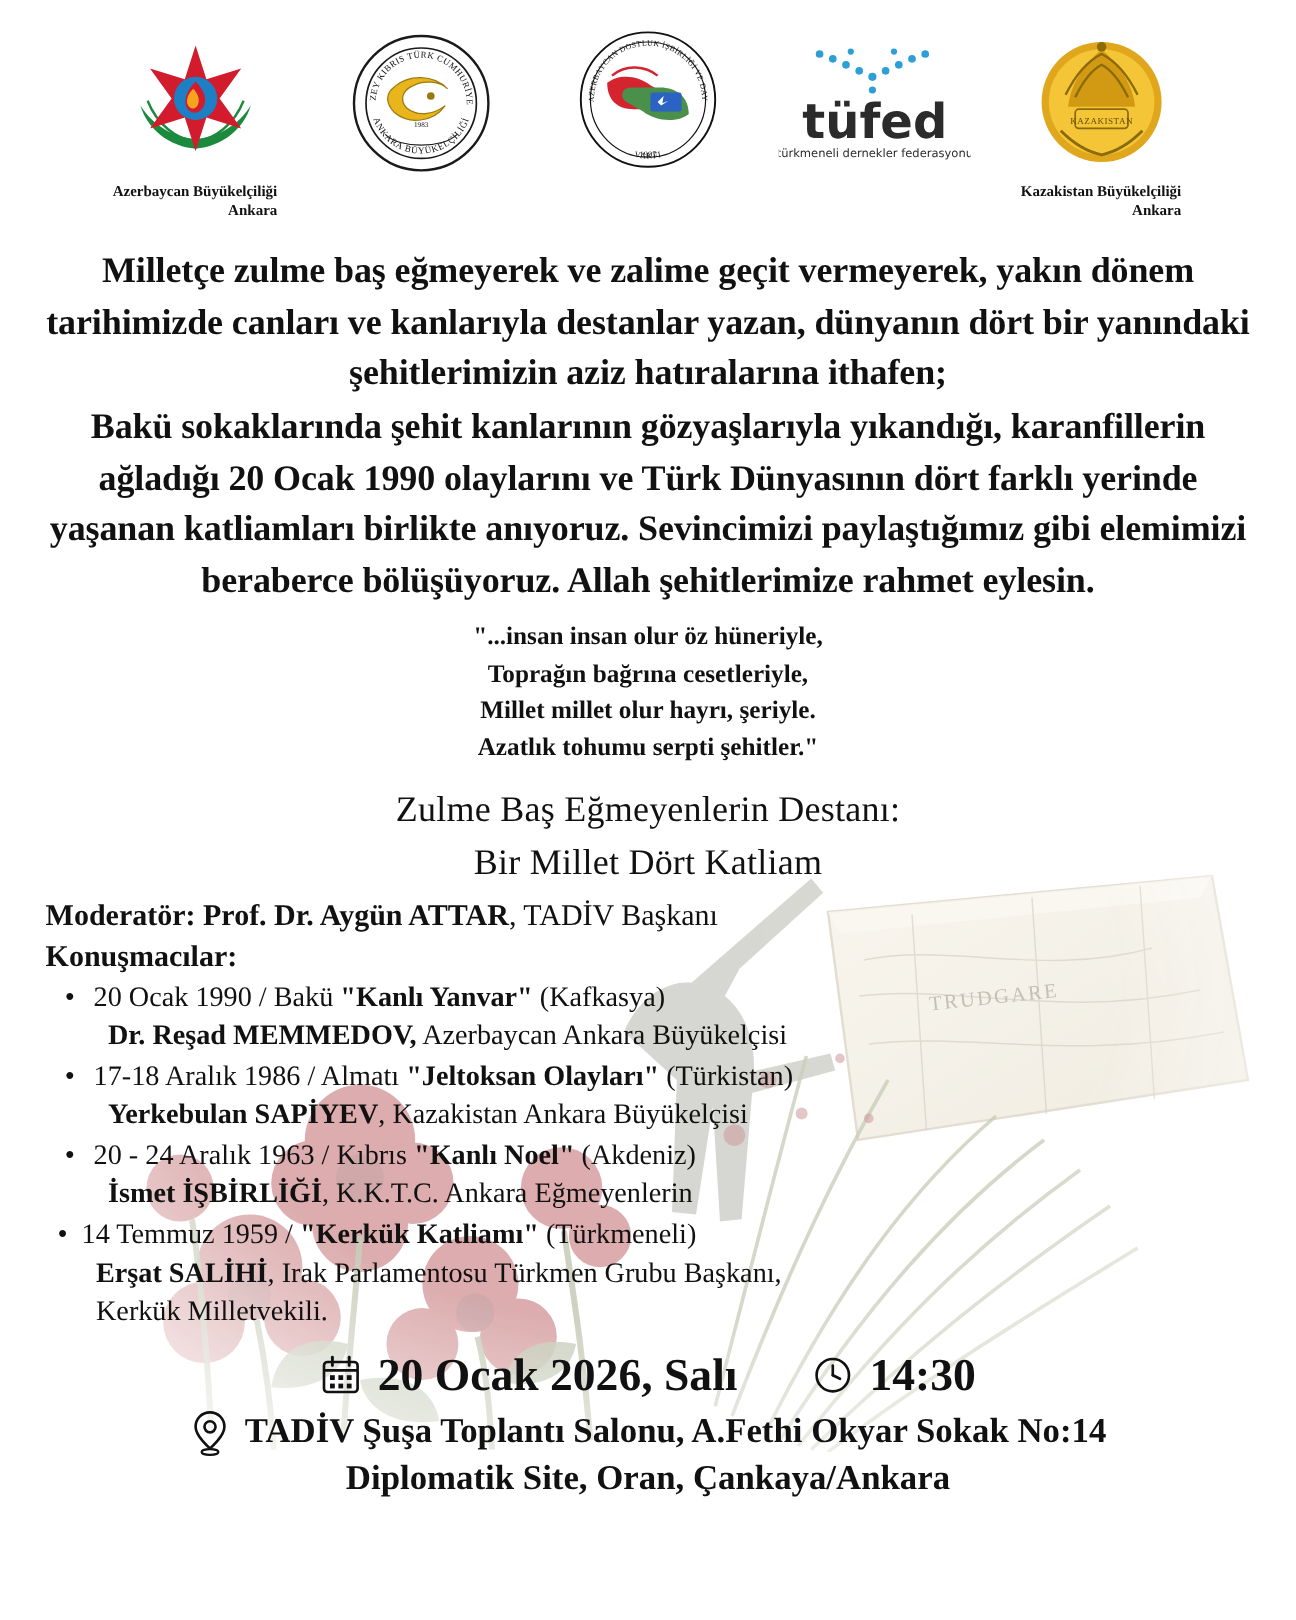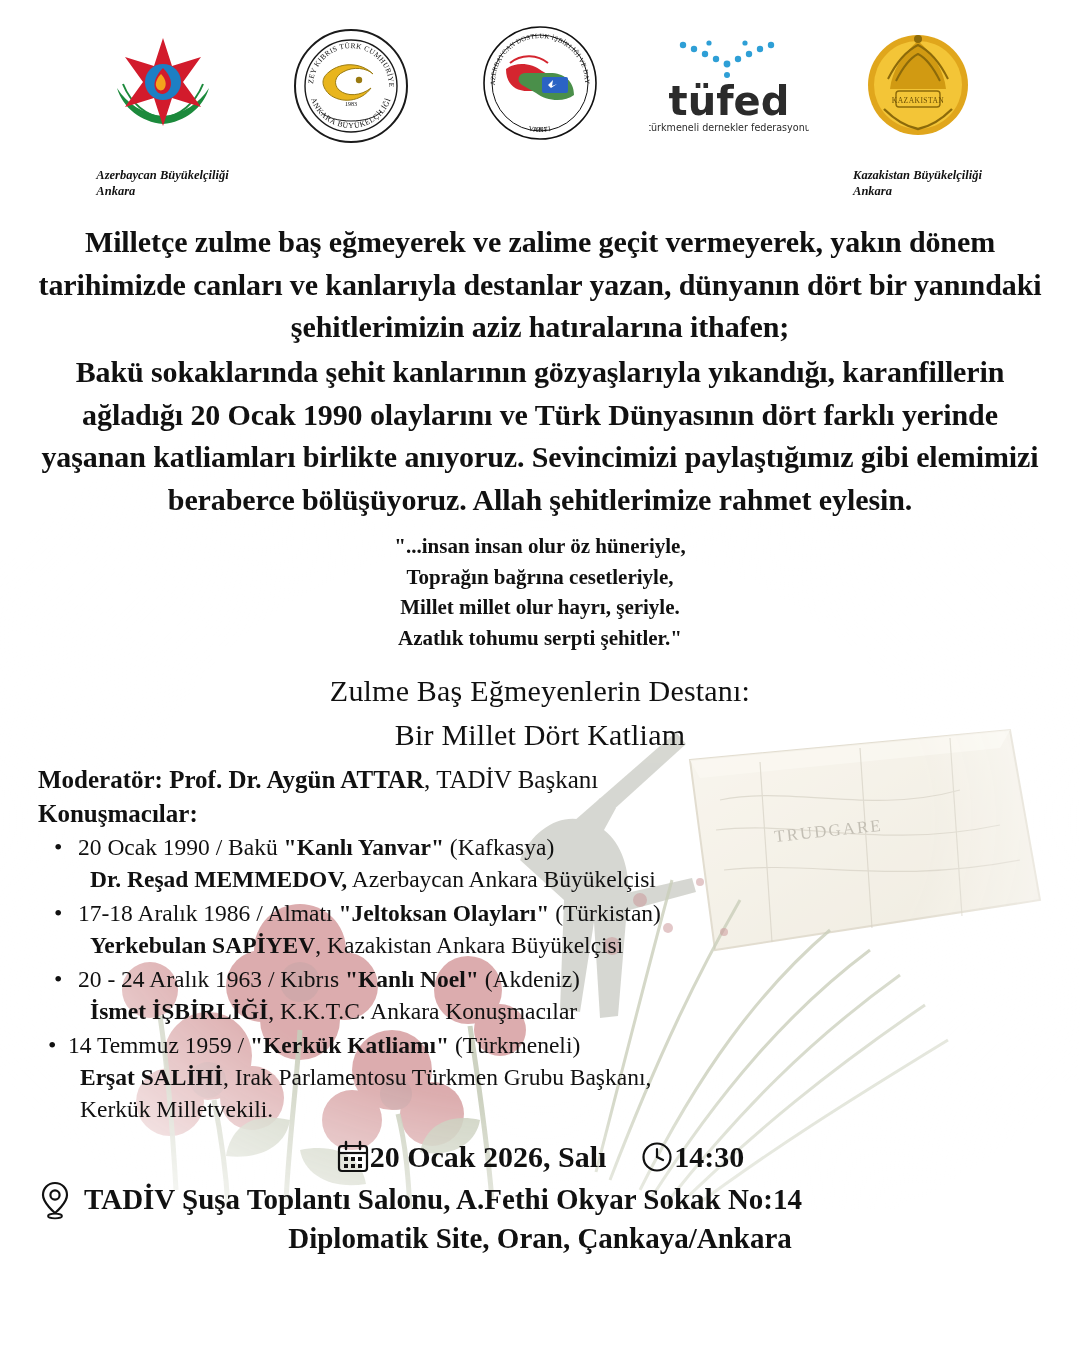--- a/index.html
+++ b/index.html
@@ -42,27 +42,26 @@
     flex-direction: column;
     align-items: center;
   }
   .logo-box {
     height: 120px;
     display: flex;
     align-items: center;
     justify-content: center;
   }
   .logo-caption {
-    margin-top: 22px;
+    margin-top: 6px;
     font-size: 12.5px;
     font-weight: bold;
-    text-align: left;
+    text-align: right;
     line-height: 1.25;
     font-family: "Liberation Serif", serif;
-    font-style: italic;
   }
 
   
   .content {
     position: relative;
     z-index: 2;
     padding: 0 38px;
     box-sizing: border-box;
   }
 
@@ -128,35 +127,36 @@
   }
   .line2 { display: block; padding-left: 12px; }
   .bold { font-weight: bold; }
 
   
   .when {
     margin-top: 14px;
     display: flex;
     align-items: center;
     justify-content: center;
-    font-size: 30px;
+    gap: 14px;
+    font-size: 38px;
     font-weight: bold;
   }
   .when .gap { width: 34px; }
   .where {
     margin-top: 6px;
     text-align: center;
     font-size: 29px;
     font-weight: bold;
     line-height: 1.3;
   }
   .where .row1 {
     display: flex;
     align-items: center;
-    justify-content: flex-start;
+    justify-content: center;
     gap: 12px;
   }
   .icon { display: inline-flex; align-items: center; justify-content: center; }
 </style>
 </head>
 <body>
 
 <svg class="bg-art" viewBox="0 0 1080 780" preserveAspectRatio="xMidYMid slice">
   <defs>
     <linearGradient id="paperGrad" x1="0" y1="0" x2="1" y2="1">
@@ -411,21 +411,21 @@
       <span class="line2"><span class="bold">Dr. Reşad MEMMEDOV,</span><span> Azerbaycan Ankara Büyükelçisi</span></span>
     </li>
     <li>
       <span class="bullet">•</span>
       <span> 17-18 Aralık 1986 </span><span>/ Almatı </span><span class="bold">"Jeltoksan Olayları"</span><span> (Türkistan)</span>
       <span class="line2"><span class="bold">Yerkebulan SAPİYEV</span><span>, Kazakistan Ankara Büyükelçisi</span></span>
     </li>
     <li>
       <span class="bullet">•</span>
       <span> 20 - 24 Aralık 1963 </span><span>/ Kıbrıs </span><span class="bold">"Kanlı Noel"</span><span> (Akdeniz)</span>
-      <span class="line2"><span class="bold">İsmet İŞBİRLİĞİ</span><span>, K.K.T.C. Ankara Konuşmacılar</span></span>
+      <span class="line2"><span class="bold">İsmet İŞBİRLİĞİ</span><span>, K.K.T.C. Ankara Eğmeyenlerin</span></span>
     </li>
     <li style="padding-left:30px">
       <span class="bullet" style="left:10px">•</span>
       <span>14 Temmuz 1959 </span><span>/ </span><span class="bold">"Kerkük Katliamı"</span><span> (Türkmeneli)</span>
       <span class="line2"><span class="bold">Erşat SALİHİ</span><span>, Irak Parlamentosu Türkmen Grubu Başkanı,</span></span>
       <span class="line2">Kerkük Milletvekili.</span>
     </li>
   </ul>
 
   <div class="when">

